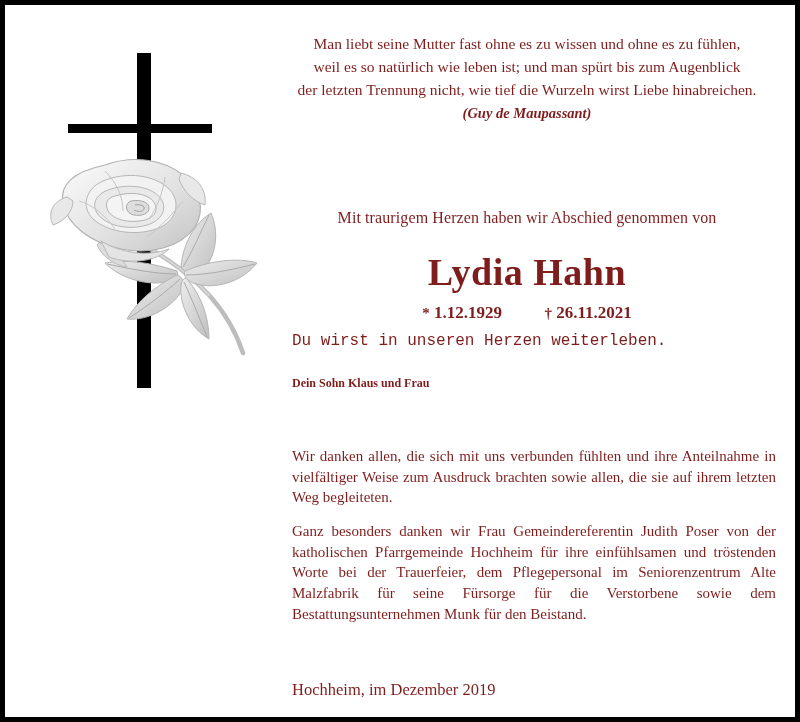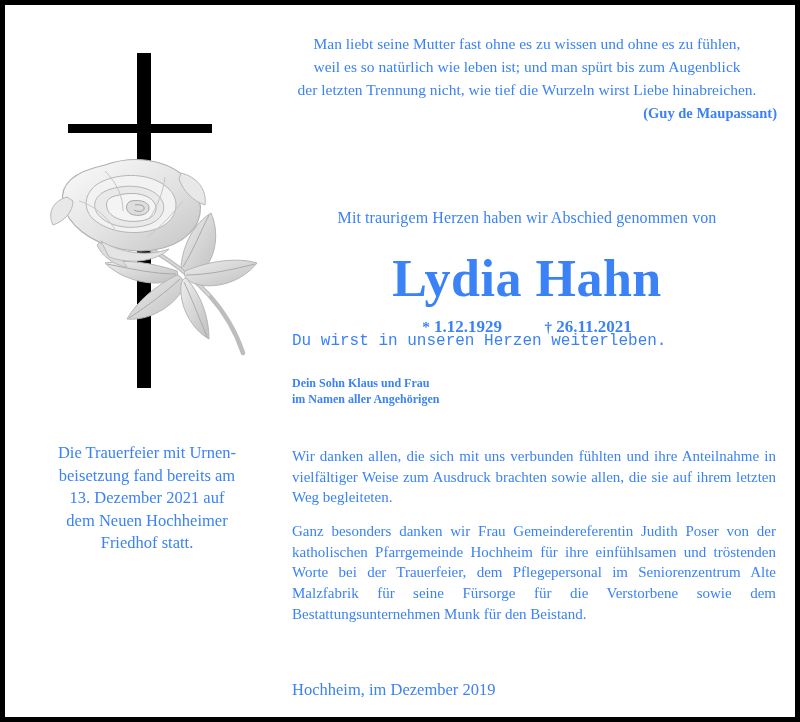--- a/index.html
+++ b/index.html
@@ -9,21 +9,21 @@
   }
   #notice {
     position: relative;
     width: 800px;
     height: 722px;
     box-sizing: border-box;
     background: #ffffff;
     border: 5px solid #000000;
     overflow: hidden;
     font-family: "Liberation Serif", "DejaVu Serif", serif;
-    color: #3b82f6;
+    color: #7f1d1d;
   }
 
   
   #emblem {
     position: absolute;
     left: 0px;
     top: 0px;
     width: 270px;
     height: 420px;
   }
@@ -35,41 +35,41 @@
     left: 272px;
     top: 28px;
     width: 500px;
     text-align: center;
     font-size: 15.5px;
     line-height: 1.47;
   }
   #quote-block .q-line { white-space: nowrap; }
   #attribution {
     margin-top: 2px;
-    text-align: right;
+    font-style: italic;
     font-weight: bold;
     font-size: 14.5px;
   }
 
   
   #announce {
     position: absolute;
     left: 272px;
     top: 160px;
     width: 500px;
     text-align: center;
     margin-top: 44px;
   }
   #intro-line {
     font-size: 16px;
     letter-spacing: .1px;
   }
   #deceased-name {
     margin-top: 26px;
-    font-size: 52px;
+    font-size: 38px;
     font-weight: bold;
     letter-spacing: .5px;
     line-height: 1;
   }
   #life-dates {
     margin-top: 12px;
     font-size: 17px;
     font-weight: bold;
   }
   #life-dates .date-sep {
@@ -220,31 +220,23 @@
       <span class="date-sep"></span>
       <span class="sym">†</span>
       <span>26.11.2021</span>
     </div>
   </div>
 
   <div id="messages">
     <div id="memorial-line">Du wirst in unseren Herzen weiterleben.</div>
     <div id="signature">
       <div>Dein Sohn Klaus und Frau</div>
-      <div>im Namen aller Angehörigen</div>
     </div>
   </div>
 
-  <div id="funeral-info">
-    <div>Die Trauerfeier mit Urnen-</div>
-    <div>beisetzung fand bereits am</div>
-    <div>13. Dezember 2021 auf</div>
-    <div>dem Neuen Hochheimer</div>
-    <div>Friedhof statt.</div>
-  </div>
 
   <div id="thanks">
     <p>Wir danken allen, die sich mit uns verbunden fühlten und ihre Anteilnahme in vielfältiger Weise zum Ausdruck brachten sowie allen, die sie auf ihrem letzten Weg begleiteten.</p>
     <p>Ganz besonders danken wir Frau Gemeindereferentin Judith Poser von der katholischen Pfarrgemeinde Hochheim für ihre einfühlsamen und tröstenden Worte bei der Trauerfeier, dem Pflegepersonal im Seniorenzentrum Alte Malzfabrik für seine Fürsorge für die Verstorbene sowie dem Bestattungsunternehmen Munk für den Beistand.</p>
   </div>
 
   <div id="closing">Hochheim, im Dezember 2019</div>
 
 </div>
 

